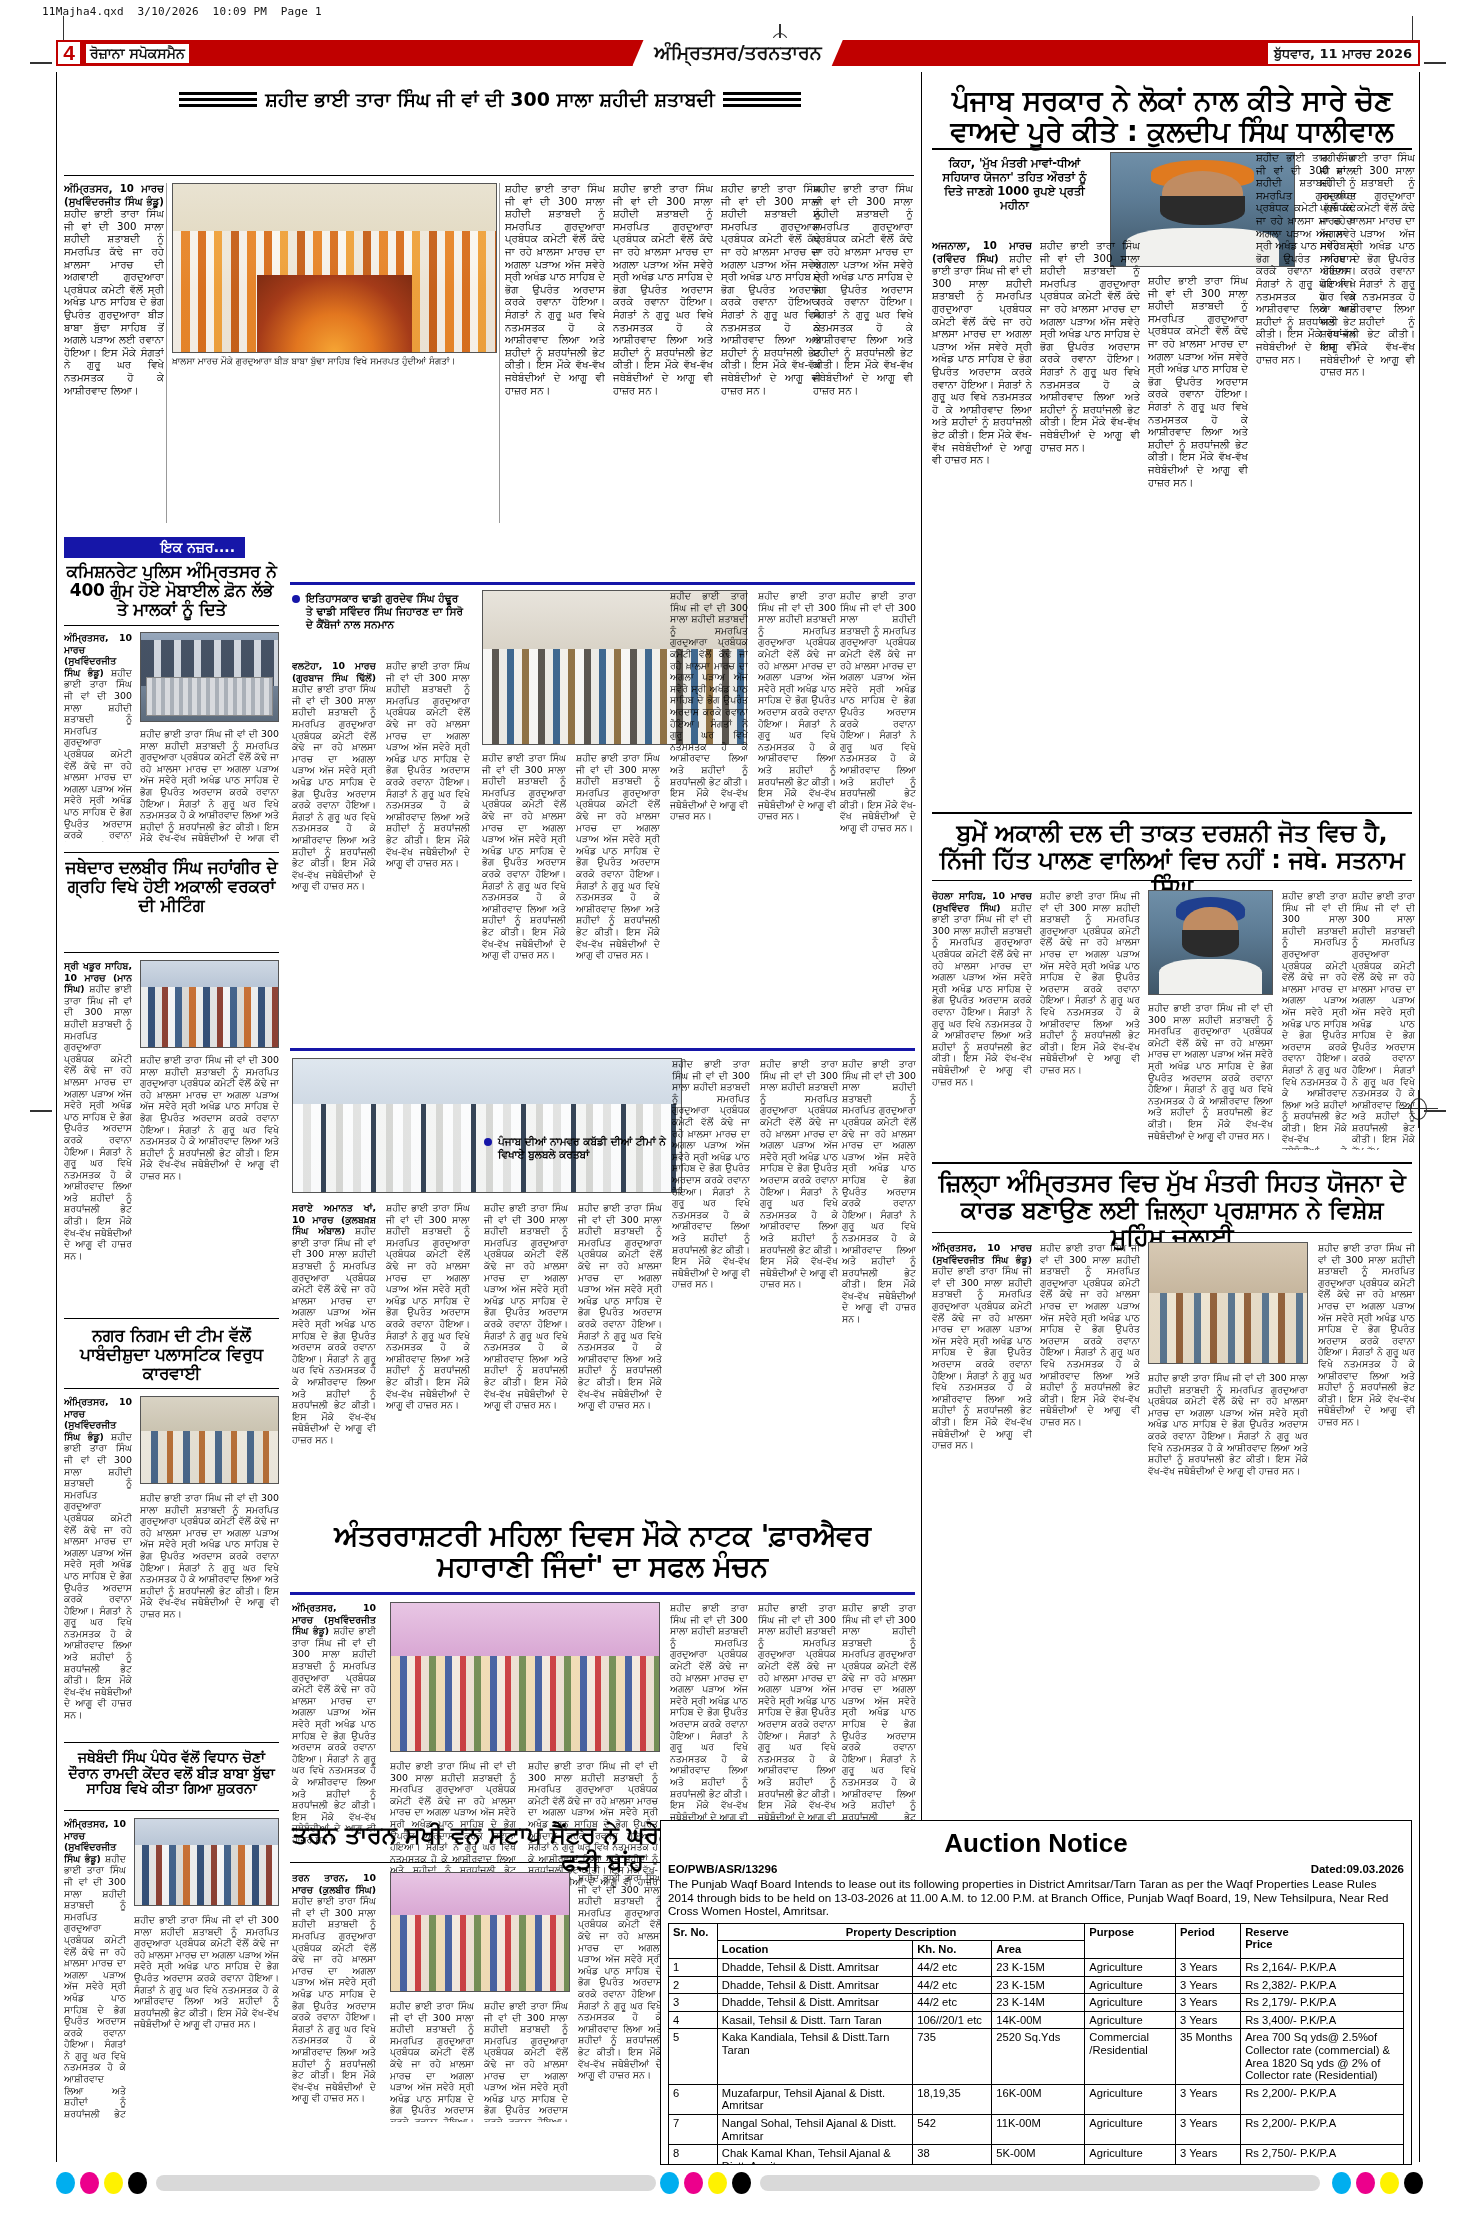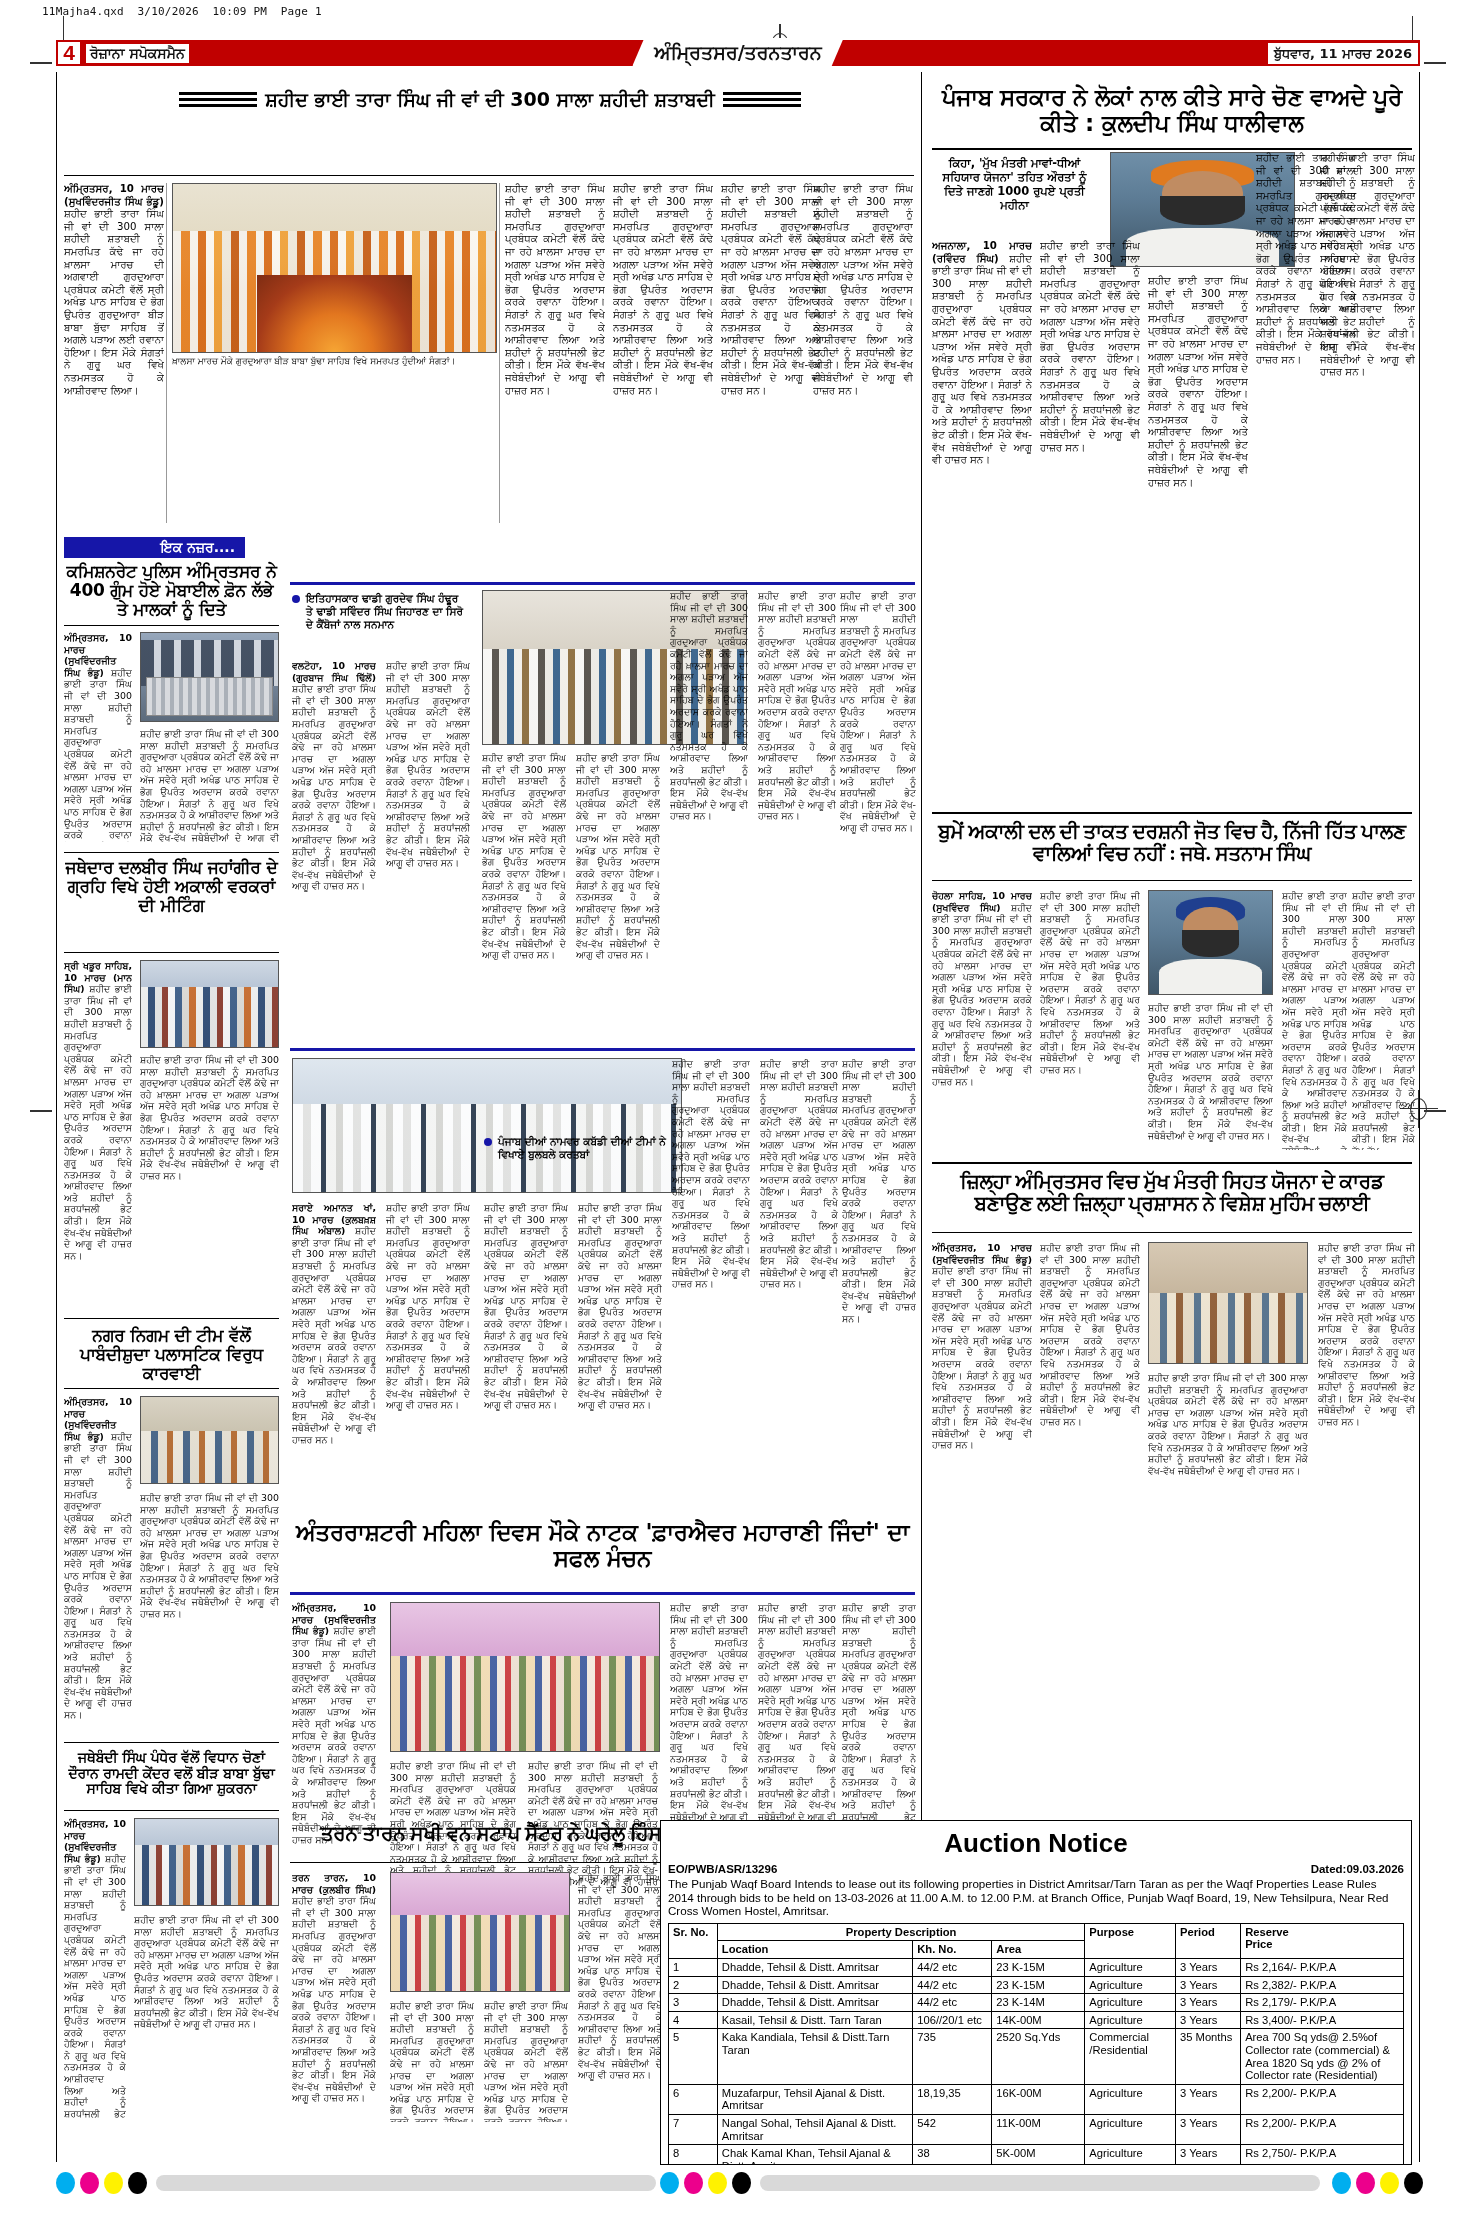--- a/index.html
+++ b/index.html
@@ -82,22 +82,22 @@
     font-size:19px; font-weight:bold; color:#000; white-space:nowrap;
   }
   .kicker .bars { display:inline-block; width:78px; }
   .kicker .bars i { display:block; height:3px; background:#000; margin:3px 0; }
 
   .hl {
     position:absolute; text-align:center; color:#000; font-weight:bold;
     line-height:1.12; letter-spacing:-0.2px;
   }
   .hl-xl { font-size:29px; }
-  .hl-lg { font-size:23px; }
-  .hl-md { font-size:20px;font-family:Liberation Serif, serif; }
+  .hl-lg { font-size:28px; }
+  .hl-md { font-size:24px; }
   .hl-sm { font-size:17px; }
 
   
   .bluebar {
     position:absolute; background:#1616a8; color:#fff; font-weight:bold;
     font-size:14px; text-align:right; padding:2px 10px 3px 0; line-height:16px;
   }
   .blueline { position:absolute; background:#1616a8; height:3px; }
 
   

